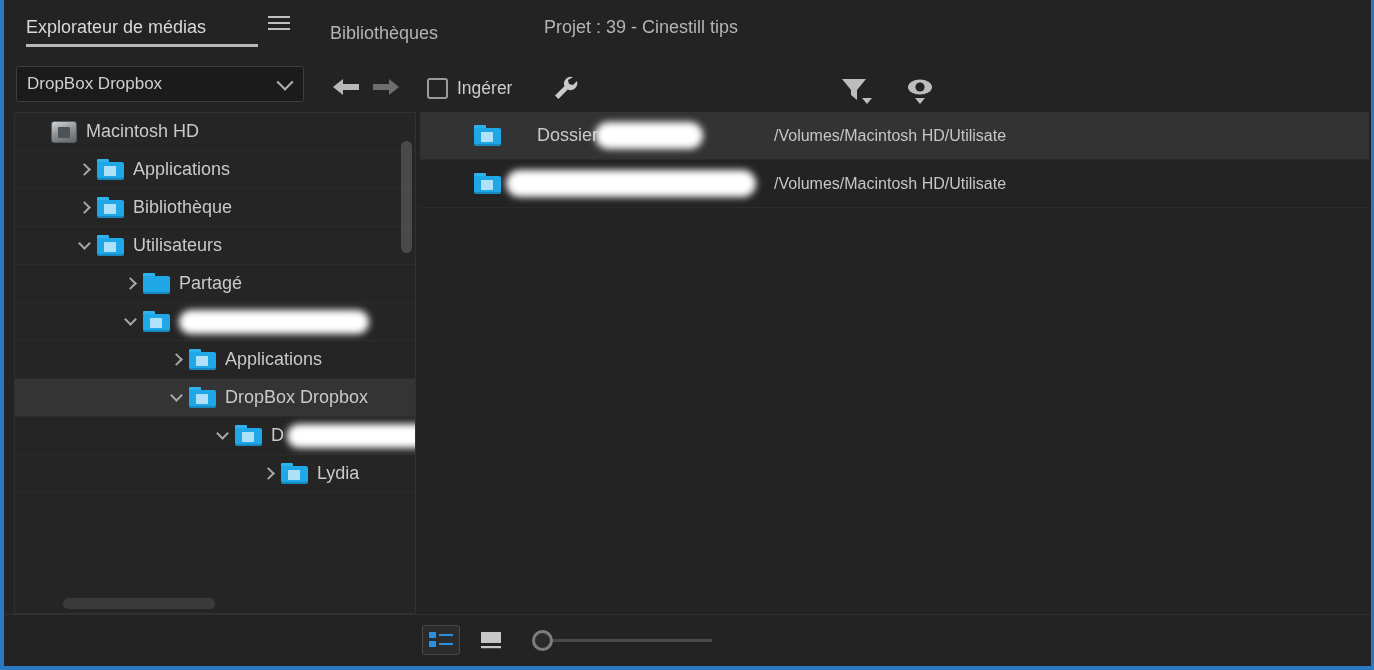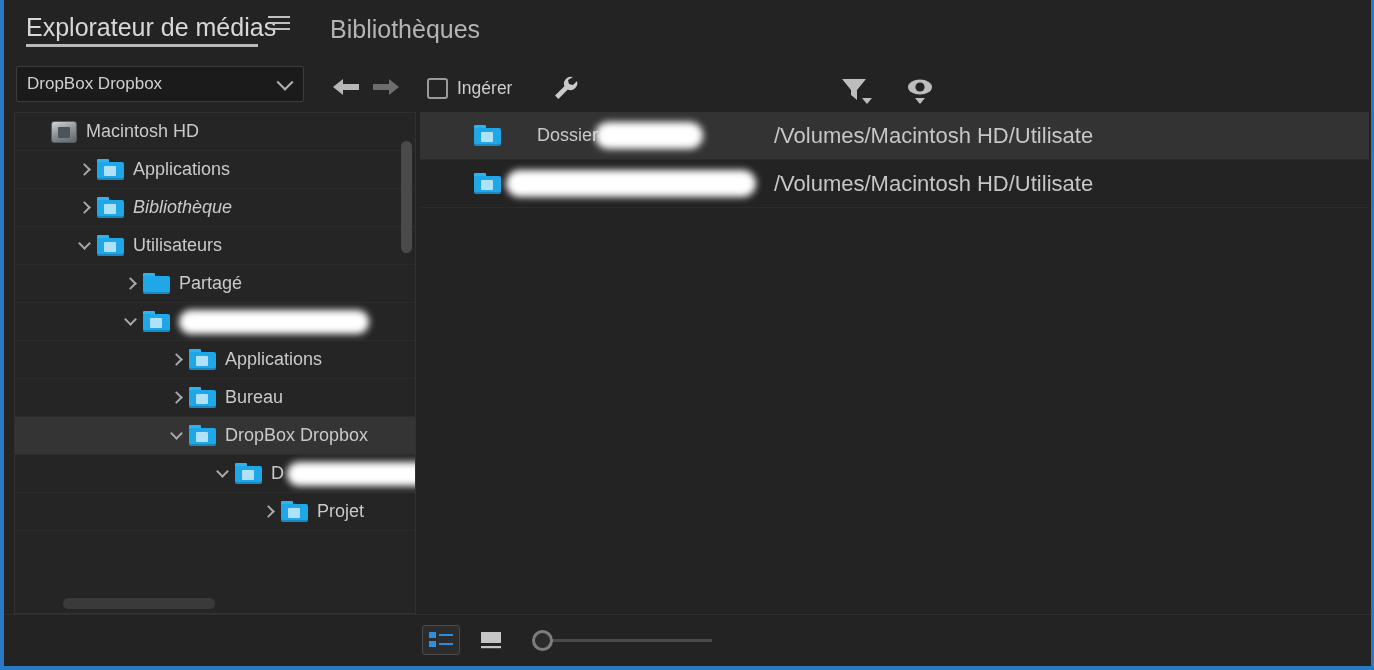--- a/index.html
+++ b/index.html
@@ -19,21 +19,21 @@
     overflow:hidden;
   }
 
   
   .tabbar {
     position:absolute; left:0; top:0; width:100%; height:55px;
     background:#232323;
   }
   .tab {
     position:absolute; top:10px; height:34px;
-    font-size:25px; color:#b4b4b4; white-space:nowrap;
+    font-size:18px; color:#b4b4b4; white-space:nowrap;
     cursor:default; display:flex; align-items:center;
   }
   .tab.active { color:#d8d8d8; }
   .tab-underline {
     position:absolute; height:3px; background:#b9b9b9; top:44px;
   }
   .hamburger {
     position:absolute; top:14px; width:22px; height:18px;
     display:flex; flex-direction:column; justify-content:space-between;
     padding:2px 0; cursor:pointer;
@@ -165,21 +165,21 @@
     font-size:18px; color:#cacaca; padding-left:14px; white-space:nowrap;
   }
   .hsep { position:absolute; top:5px; width:1px; height:25px; background:#3f3f3f; }
   .lrow {
     position:relative; height:48px; display:flex; align-items:center;
     border-bottom:1px solid #2b2b2b; cursor:pointer;
   }
   .lrow.hl { background:#333333; }
   .lrow .nc { position:absolute; left:0; display:flex; align-items:center; }
   .lrow .pc {
-    position:absolute; font-size:22px; color:#c6c6c6; white-space:nowrap;
+    position:absolute; font-size:16px; color:#c6c6c6; white-space:nowrap;
   }
 
   
   .botbar {
     position:absolute; left:0; bottom:0; width:100%; height:52px;
     background:#232323; border-top:1px solid #2f2f2f;
   }
   .viewbtn {
     position:absolute; top:10px; width:38px; height:30px; cursor:pointer;
     border-radius:3px; display:flex; align-items:center; justify-content:center;
@@ -203,20 +203,23 @@
     </div>
     <div class="tab-underline" style="left:22px; width:232px;"></div>
     <div class="hamburger" style="left:264px;">
       <i></i>
         <i></i>
         <i></i>
     </div>
     <div class="tab" style="left:326px;align-items:flex-end;">
       <span>Bibliothèques</span>
     </div>
+    <div class="tab" style="left:540px;">
+      <span>Projet : 39 - Cinestill tips</span>
+    </div>
   </div>
 
   <div class="toolbar">
 
     <div class="source-select">
       <span>DropBox Dropbox</span>
       <span class="chev"></span>
     </div>
 
     <div class="navarrow" style="left:325px;">
@@ -277,21 +280,21 @@
           <div class="twist closed">
             <span class="ar"></span>
           </div>
           <div class="fold">
             <span class="tabp"></span>
             <span class="body"></span>
             <span class="glyph"></span>
           </div>
           <span class="tlabel">Applications</span>
         </div>
-        <div class="trow" style="padding-left: 56px; font-style: italic;">
+        <div class="trow" style="padding-left: 56px;">
           <div class="twist closed">
             <span class="ar"></span>
           </div>
           <div class="fold">
             <span class="tabp"></span>
             <span class="body"></span>
             <span class="glyph"></span>
           </div>
           <span class="tlabel">Bibliothèque</span>
         </div>
@@ -332,31 +335,20 @@
           <div class="twist closed">
             <span class="ar"></span>
           </div>
           <div class="fold">
             <span class="tabp"></span>
             <span class="body"></span>
             <span class="glyph"></span>
           </div>
           <span class="tlabel">Applications</span>
         </div>
-        <div class="trow" style="padding-left: 148px;">
-          <div class="twist closed">
-            <span class="ar"></span>
-          </div>
-          <div class="fold">
-            <span class="tabp"></span>
-            <span class="body"></span>
-            <span class="glyph"></span>
-          </div>
-          <span class="tlabel">Bureau</span>
-        </div>
         <div class="trow sel" style="padding-left: 148px;">
           <div class="twist open">
             <span class="ar"></span>
           </div>
           <div class="fold">
             <span class="tabp"></span>
             <span class="body"></span>
             <span class="glyph"></span>
           </div>
           <span class="tlabel">DropBox Dropbox</span>
@@ -375,21 +367,21 @@
         </div>
         <div class="trow" style="padding-left: 240px;">
           <div class="twist closed">
             <span class="ar"></span>
           </div>
           <div class="fold">
             <span class="tabp"></span>
             <span class="body"></span>
             <span class="glyph"></span>
           </div>
-          <span class="tlabel">Projet</span>
+          <span class="tlabel">Lydia</span>
         </div>
       </div>
     <div class="vthumb" style="top:28px; height:112px;"></div>
     <div class="hthumb" style="left:48px; width:152px; bottom:4px;"></div>
   </div>
 
   <div class="list-pane">
     <div id="list-body">
         <div class="lrow hl">
           <div class="nc" style="left: 54px;">

